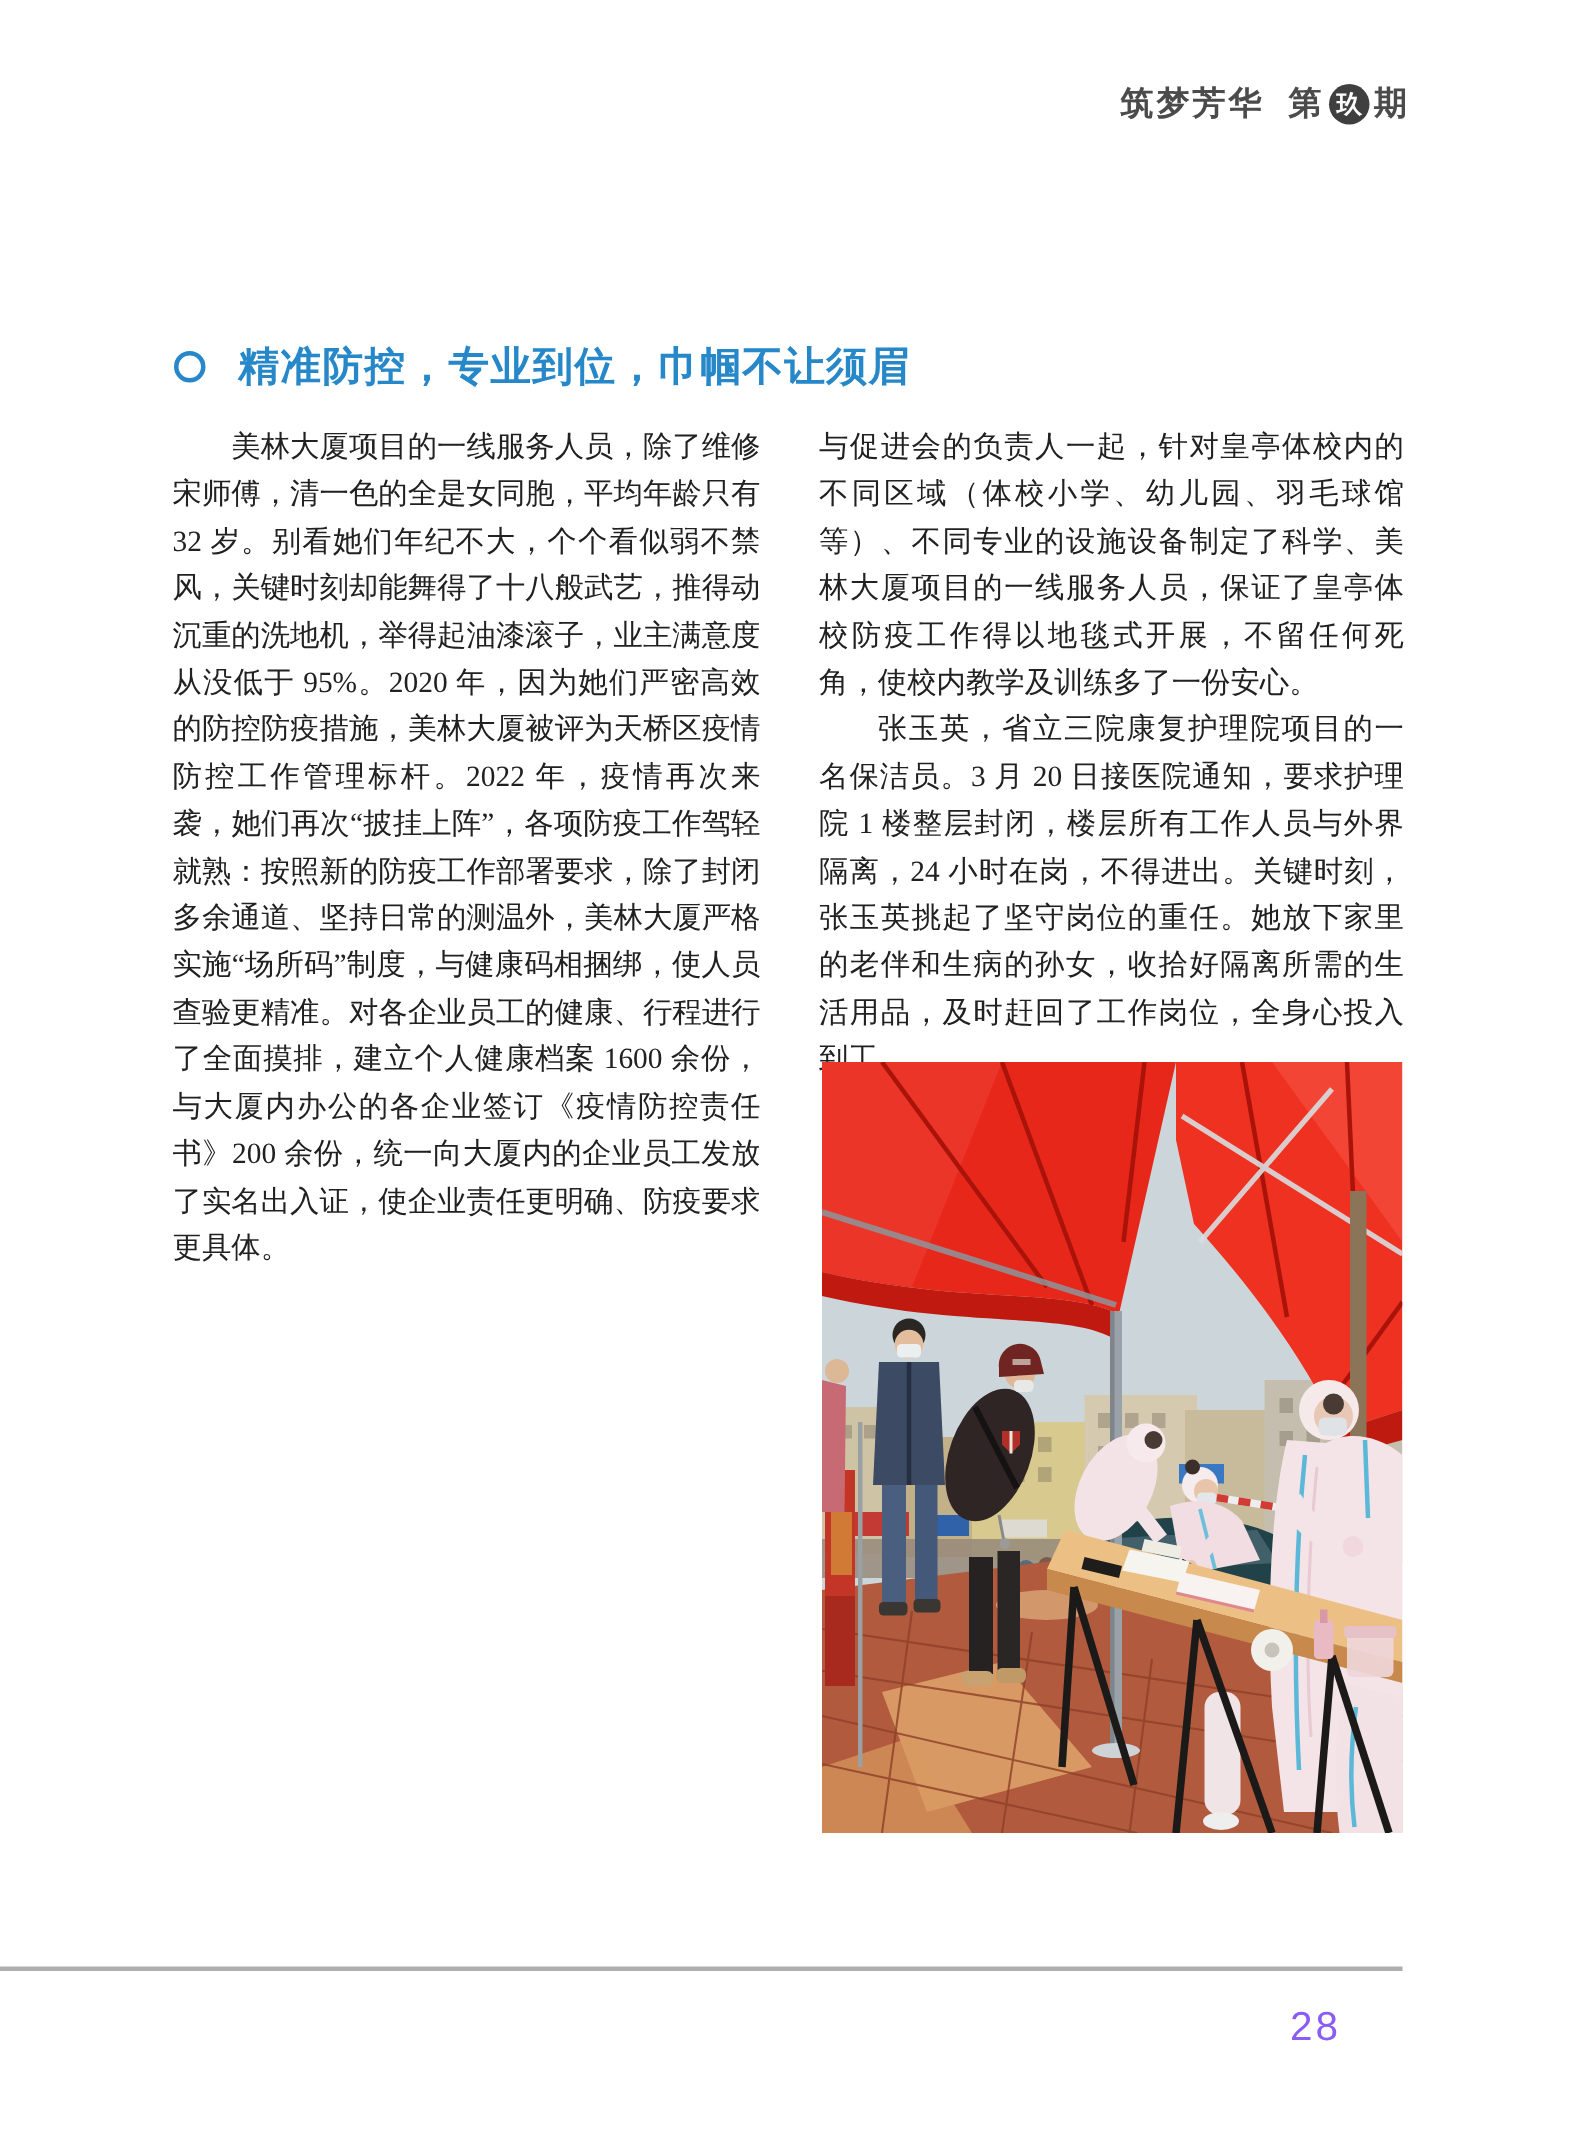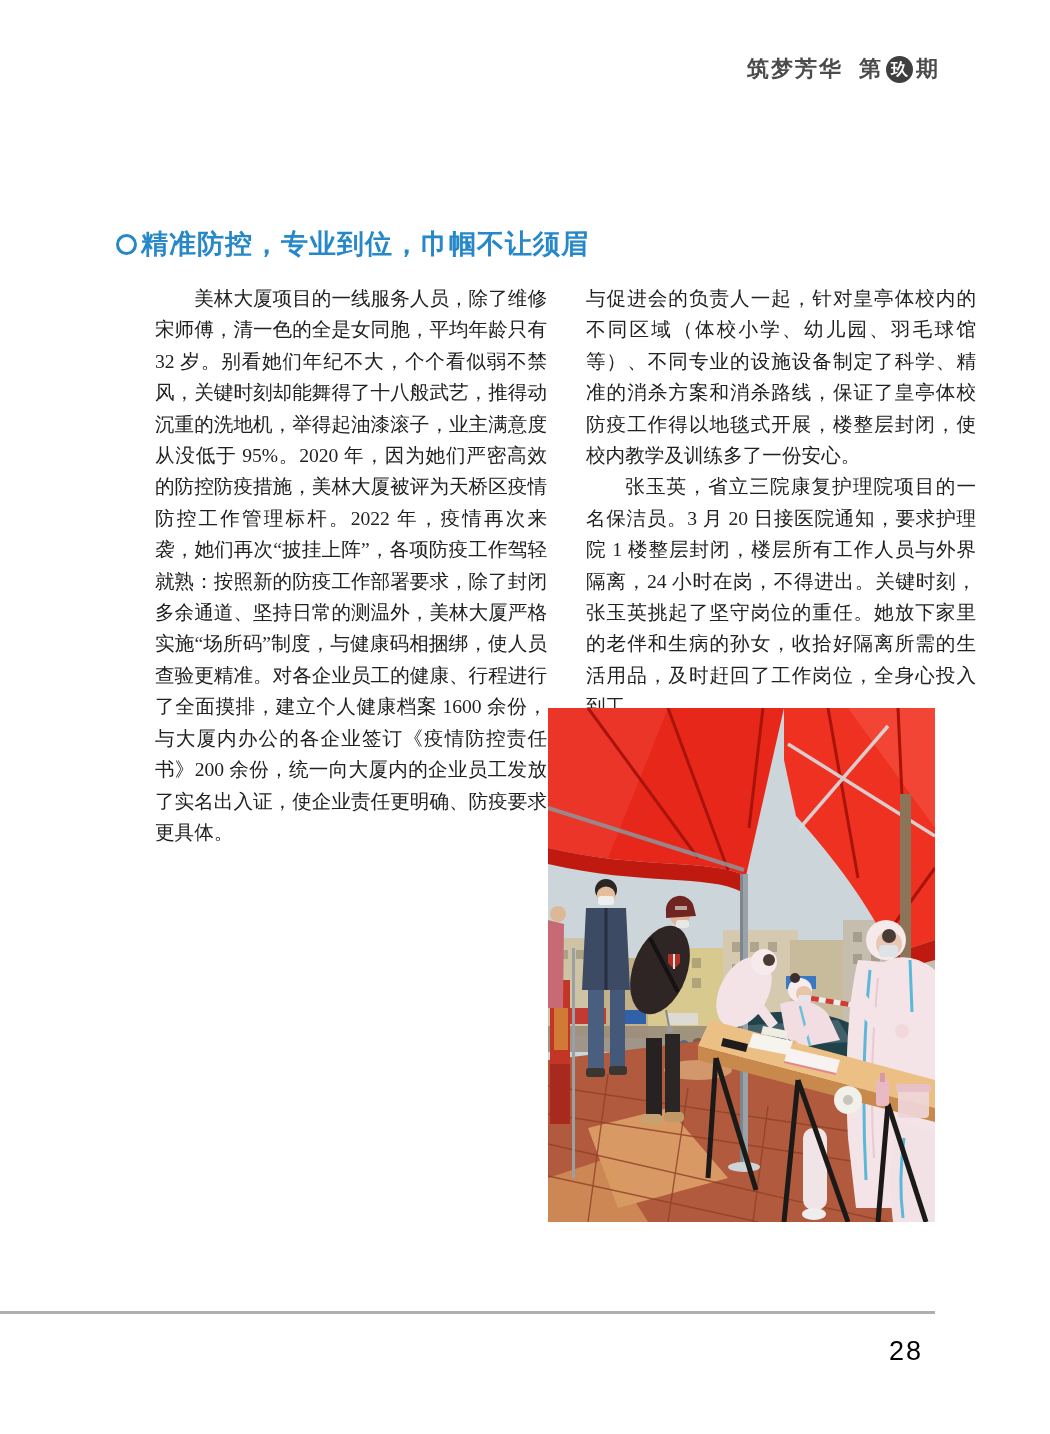--- a/index.html
+++ b/index.html
@@ -8,42 +8,42 @@
 
   
   .running-header{position:absolute;top:54px;right:110px;display:flex;align-items:center;gap:6px;
         font-family:"Liberation Sans","DejaVu Sans",sans-serif;font-weight:bold;
         font-size:22px;color:#4b4b4b;letter-spacing:2px;}
   .issue-group{display:flex;align-items:center;gap:3px;margin-left:10px;}
   .issue-badge{display:inline-block;width:27px;height:27px;border-radius:50%;background:#3f3f3f;
         color:#ffffff;font-size:17px;line-height:27px;text-align:center;letter-spacing:0;}
 
   
-  .section-heading{position:absolute;left:116px;top:226px;display:flex;align-items:center;gap:4px;}
+  .section-heading{position:absolute;left:116px;top:226px;display:flex;align-items:center;gap:22px;}
   .heading-ring{width:15px;height:15px;border:3.5px solid #2688c9;border-radius:50%;flex:0 0 auto;}
   .heading-text{font-family:"Liberation Sans","DejaVu Sans",sans-serif;font-weight:bold;
         font-size:27px;color:#2688c9;letter-spacing:1px;white-space:nowrap;}
 
   
   .col{position:absolute;top:283px;width:392px;font-size:19.6px;line-height:31.4px;
-        color:#212121;text-align:justify;margin-left:40px;}
+        color:#212121;text-align:justify;}
   .col p{margin:0;text-indent:2em;}
   .col p.no-indent{text-indent:0;}
   .col-left{left:115px;}
   .col-right{left:546px;width:390px;}
 
   
   .photo{position:absolute;left:548px;top:708px;width:387px;height:514px;overflow:hidden;}
   .photo svg{display:block;}
 
   
   .footer-rule{position:absolute;left:0;top:1311px;width:935px;height:2.5px;background:#b0afaf;}
-  .page-number{position:absolute;left:876px;top:1336px;width:60px;text-align:center;
+  .page-number{position:absolute;left:847px;top:1336px;width:60px;text-align:center;
         font-family:"Liberation Sans","DejaVu Sans",sans-serif;font-size:27px;
-        color:#000000;letter-spacing:2px;}
+        color:#8b5cf6;letter-spacing:2px;}
 </style>
 </head>
 <body>
 
 <div class="page">
 
   <div class="running-header">
     <span>筑梦芳华</span>
     <span class="issue-group">
       <span>第</span>
@@ -55,21 +55,21 @@
   <div class="section-heading">
     <span class="heading-ring"></span>
     <span class="heading-text">精准防控，专业到位，巾帼不让须眉</span>
   </div>
 
   <div class="col col-left">
     <p>美林大厦项目的一线服务人员，除了维修宋师傅，清一色的全是女同胞，平均年龄只有 32 岁。别看她们年纪不大，个个看似弱不禁风，关键时刻却能舞得了十八般武艺，推得动沉重的洗地机，举得起油漆滚子，业主满意度从没低于 95%。2020 年，因为她们严密高效的防控防疫措施，美林大厦被评为天桥区疫情防控工作管理标杆。2022 年，疫情再次来袭，她们再次“披挂上阵”，各项防疫工作驾轻就熟：按照新的防疫工作部署要求，除了封闭多余通道、坚持日常的测温外，美林大厦严格实施“场所码”制度，与健康码相捆绑，使人员查验更精准。对各企业员工的健康、行程进行了全面摸排，建立个人健康档案 1600 余份，与大厦内办公的各企业签订《疫情防控责任书》200 余份，统一向大厦内的企业员工发放了实名出入证，使企业责任更明确、防疫要求更具体。</p>
   </div>
 
   <div class="col col-right">
-    <p class="no-indent">与促进会的负责人一起，针对皇亭体校内的不同区域（体校小学、幼儿园、羽毛球馆等）、不同专业的设施设备制定了科学、精准的消杀方案和消杀路线，保证了皇亭体校防疫工作得以地毯式开展，楼整层封闭，使校内教学及训练多了一份安心。</p>
+    <p class="no-indent">与促进会的负责人一起，针对皇亭体校内的不同区域（体校小学、幼儿园、羽毛球馆等）、不同专业的设施设备制定了科学、美林大厦项目的一线服务人员，保证了皇亭体校防疫工作得以地毯式开展，不留任何死角，使校内教学及训练多了一份安心。</p>
     <p>张玉英，省立三院康复护理院项目的一名保洁员。3 月 20 日接医院通知，要求护理院 1 楼整层封闭，楼层所有工作人员与外界隔离，24 小时在岗，不得进出。关键时刻，张玉英挑起了坚守岗位的重任。她放下家里的老伴和生病的孙女，收拾好隔离所需的生活用品，及时赶回了工作岗位，全身心投入到工</p>
   </div>
 
   <div class="photo" role="img" aria-label="疫情防控登记点：红色帐篷下，身着粉白色防护服的工作人员在折叠木桌前为戴口罩的居民进行登记">
     <svg width="387" height="514" viewBox="0 0 387 514" xmlns="http://www.w3.org/2000/svg">
 
       <rect x="0" y="0" width="387" height="514" fill="#ccd6da"></rect>
 
       <g>
         <rect x="0" y="230" width="70" height="98" fill="#cfc3a6"></rect>

